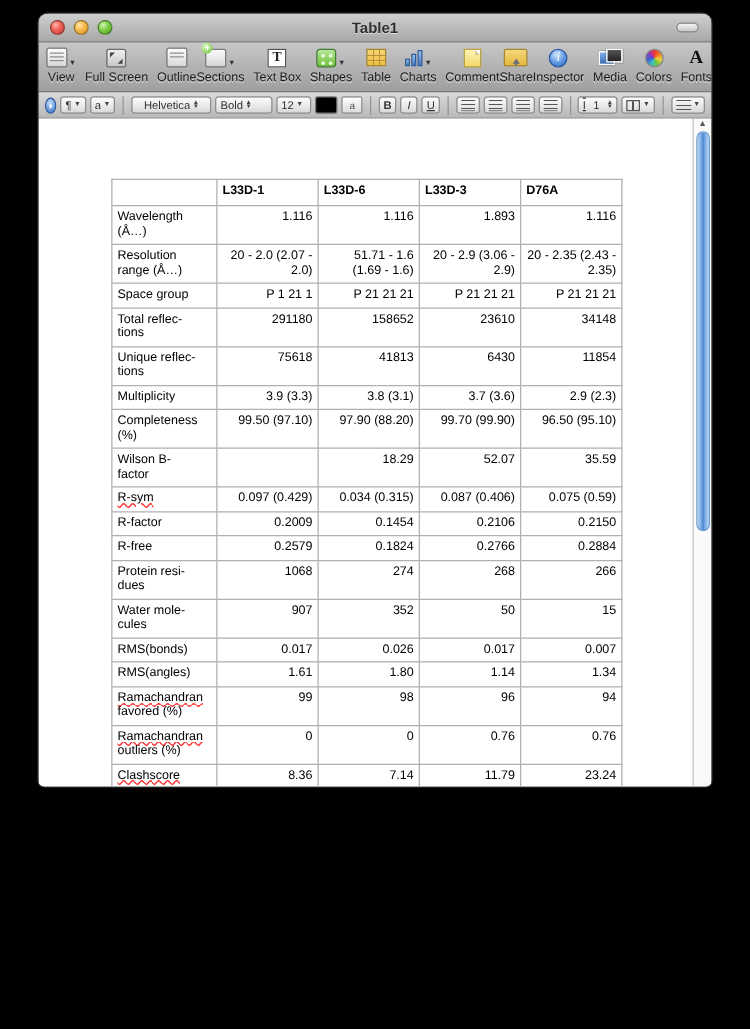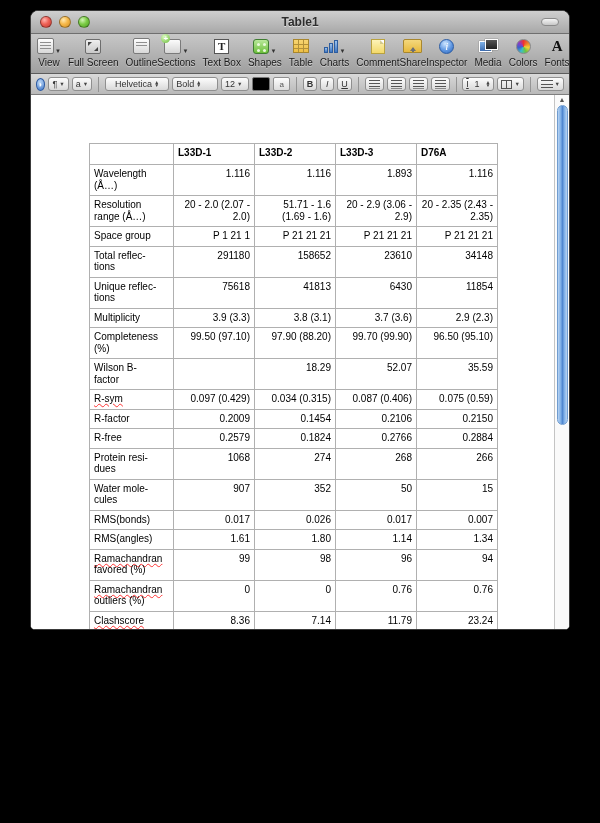--- a/index.html
+++ b/index.html
@@ -357,21 +357,21 @@
             <col class="c0">
             <col class="cv">
             <col class="cv">
             <col class="cv">
             <col class="cv">
           </colgroup>
         <thead>
             <tr>
               <th></th>
               <th>L33D-1</th>
-              <th>L33D-2</th>
+              <th>L33D-6</th>
               <th>L33D-3</th>
               <th>D76A</th>
             </tr>
           </thead>
         <tbody>
             <tr>
               <td class="rowlabel">Wavelength<br>(Å…)</td>
               <td class="val">1.116</td>
               <td class="val">1.116</td>
               <td class="val">1.893</td>

